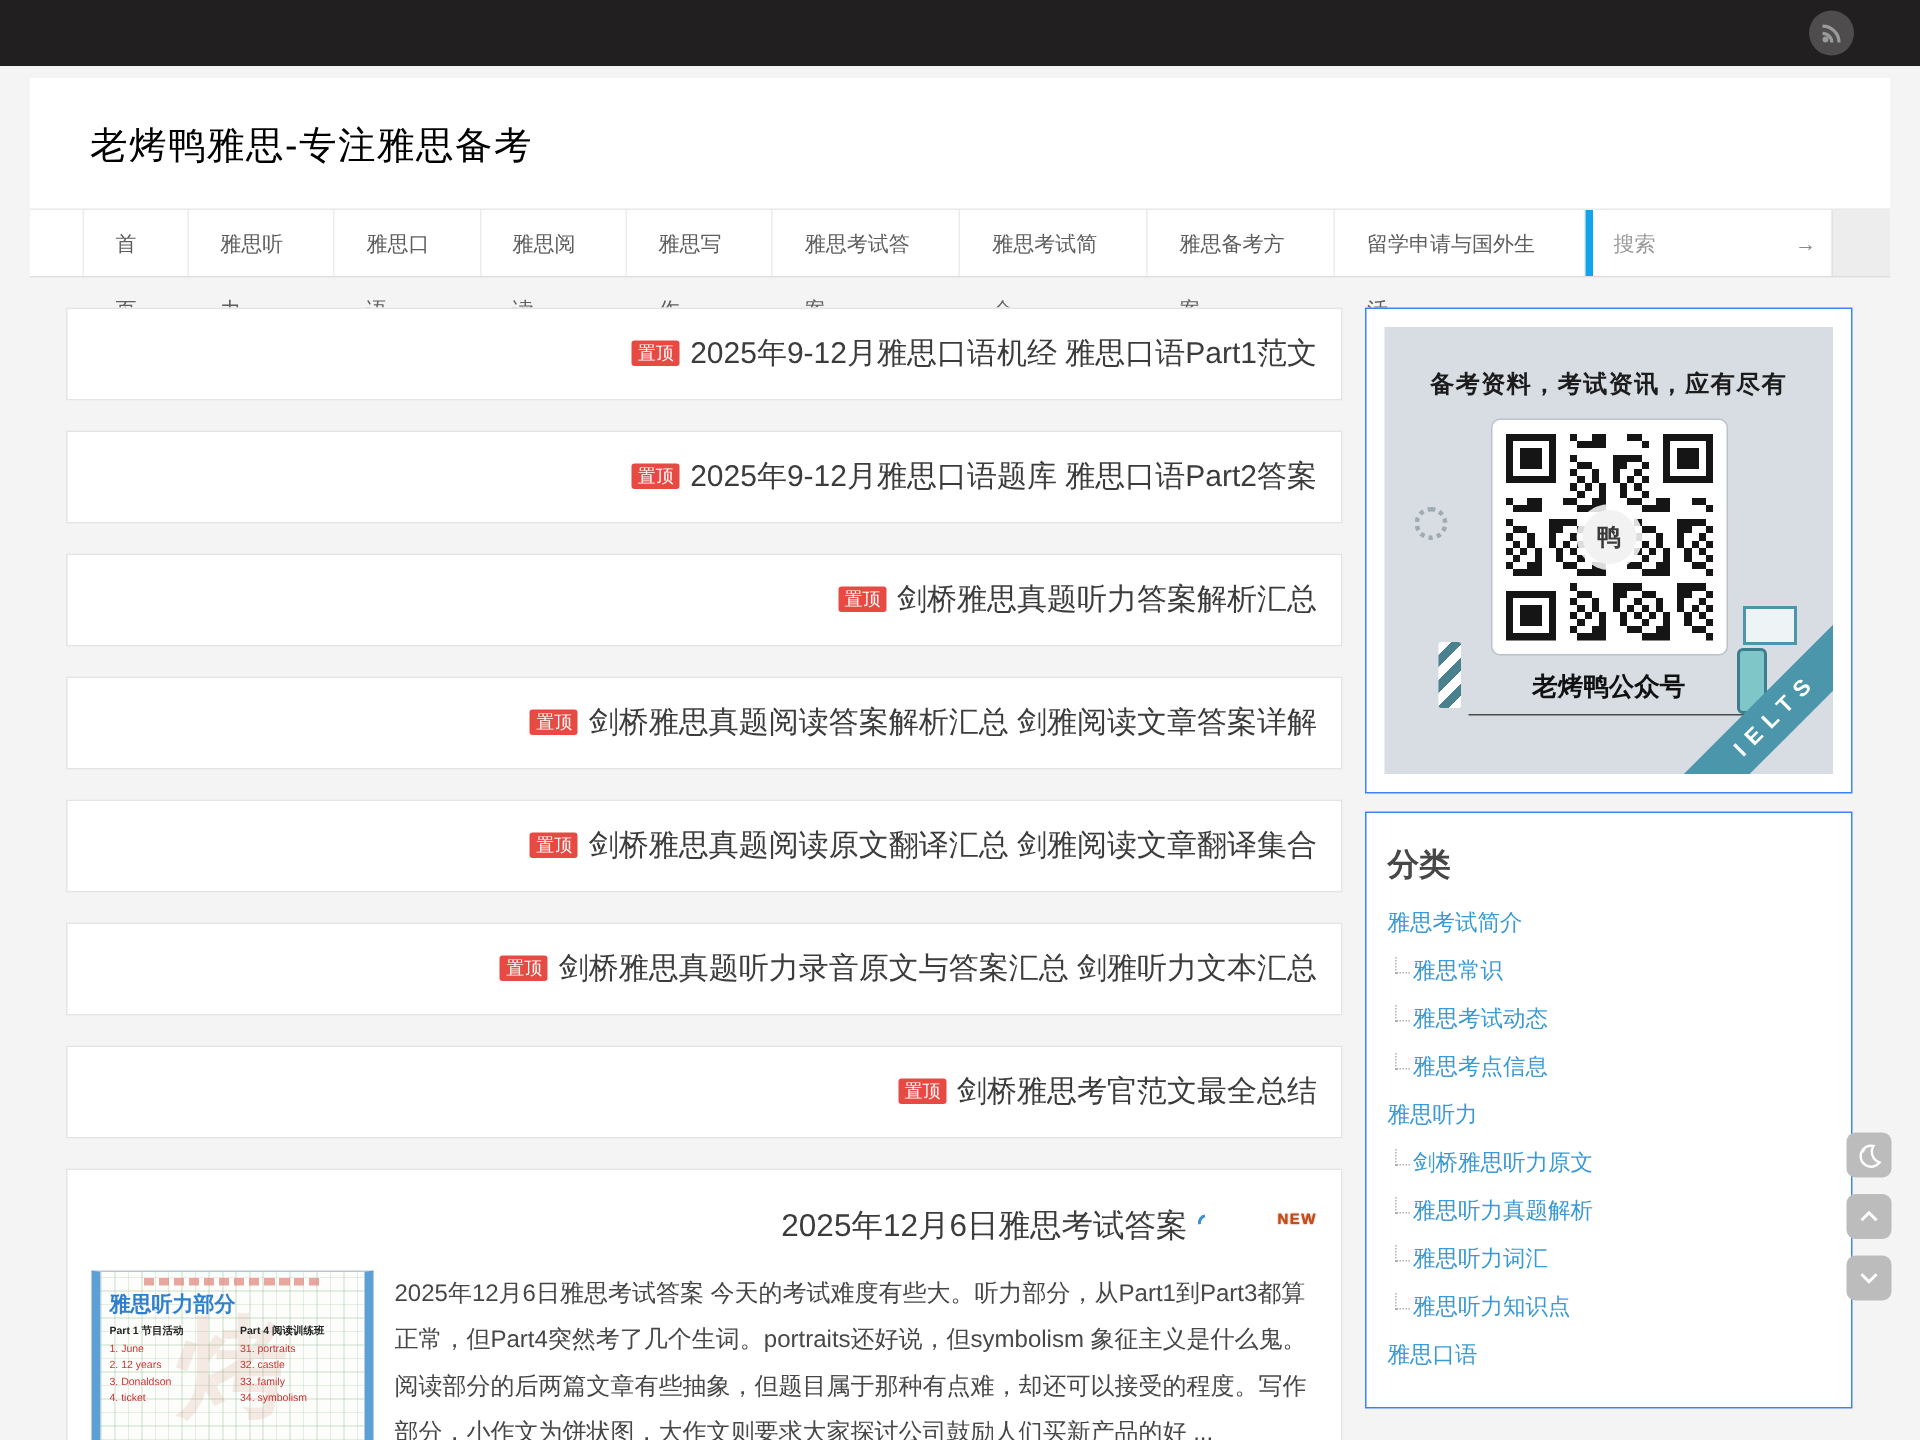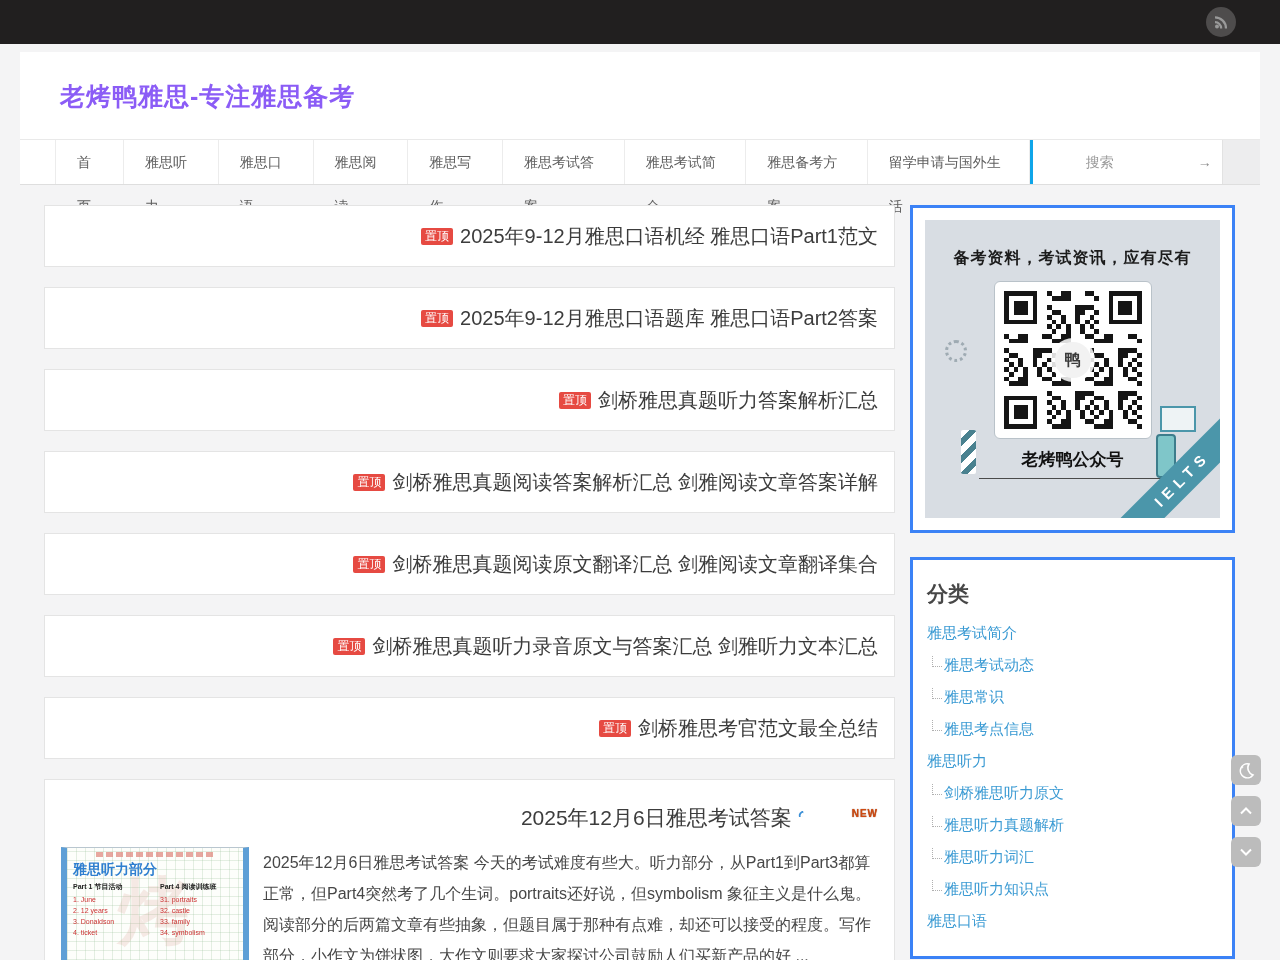--- a/index.html
+++ b/index.html
@@ -13,31 +13,31 @@
   
   .topbar { height:44px; background:#211f1f; position:relative; }
   .rss {
     position:absolute; top:7px; right:44px; width:30px; height:30px;
     background:#4e4c4c; border-radius:50%; display:flex; align-items:center; justify-content:center;
   }
 
   
   .wrapper { width:1240px; margin:8px auto 0; }
   .site-header { background:#fff; padding:28px 40px 26px; }
-  .site-title { font-size:25px; font-weight:bold; color:#8b5cf6; letter-spacing:1px; }
+  .site-title { font-size:25px; font-weight:normal; color:#000000; letter-spacing:1px; }
   .site-subtitle { margin-top:15px; font-size:13px; color:#858585; }
 
   
   .nav { background:#fff; border-top:1px solid #e9e9e9; border-bottom:1px solid #dedede;
          height:46px; display:flex; align-items:stretch; padding-left:35px; }
   .nav ul { list-style:none; display:flex; }
   .nav li { border-right:1px solid #ececec; }
   .nav li:first-child { border-left:1px solid #ececec; }
   .nav li a { display:block; line-height:44px; padding:0 21px; font-size:14px; color:#5e5e5e; }
-  .search { margin-left:auto; display:flex; align-items:center; width:192px; border-left:3px solid #0ea5e9; background:#fff;padding-left:39px; }
+  .search { margin-left:auto; display:flex; align-items:center; width:164px; border-left:5px solid #0ea5e9; background:#fff; }
   .search input { flex:1; min-width:0; border:0; outline:none; font-size:14px; color:#555; padding-left:14px; background:transparent; }
   .search input::placeholder { color:#9a9a9a; }
   .search button { border:0; background:transparent; color:#8a8a8a; font-size:14px; padding:0 10px; cursor:pointer; }
   .nav-tail { width:40px; background:#ededee; border-left:1px solid #e2e2e2; }
 
   
   .content { display:flex; gap:15px; padding:20px 25px 0 24px; }
   .main-col { width:851px; }
   .side-col { width:325px; }
 
@@ -70,21 +70,21 @@
   .thumb-head { font-size:14px; font-weight:bold; color:#2f7fd0; margin-bottom:3px; }
   .thumb-cols { display:flex; gap:10px; position:relative; z-index:1; }
   .thumb-col { width:50%; }
   .thumb-col-head { display:block; font-size:7px; font-weight:bold; color:#222; margin-bottom:2px; }
   .thumb-item { display:block; font-size:7px; color:#c33; line-height:11px; white-space:nowrap; }
   .thumb-mark { position:absolute; inset:0; display:flex; align-items:center; justify-content:center;
     font-size:74px; color:rgba(205,125,110,.16); font-weight:bold; z-index:0; }
   .excerpt { margin-left:14px; font-size:16px; color:#474747; line-height:31px; }
 
   
-  .widget { background:#fff; border:3px solid #3b82f6; padding:12px; margin-bottom:24px; }
+  .widget { background:#fff; border:1px solid #3b82f6; padding:12px; margin-bottom:12px; }
   .qr-img { height:298px; background:#d8dde3; position:relative; overflow:hidden; }
   .qr-top { padding-top:28px; text-align:center; font-weight:bold; font-size:16px; color:#1c1c1c;
             letter-spacing:1px; font-family:"DejaVu Serif","Liberation Serif",serif; }
   .qr-frame { width:158px; height:158px; background:#fff; border:1px solid #b9c2c9; border-radius:6px;
               margin:12px auto 0; padding:9px; position:relative; }
   .qr-frame svg { width:100%; height:100%; display:block; }
   .qr-logo { position:absolute; left:50%; top:50%; width:36px; height:36px; transform:translate(-50%,-50%);
              background:#f2f2f2; border-radius:50%; box-shadow:0 0 0 4px rgba(255,255,255,.85);
              display:flex; align-items:center; justify-content:center; }
   .qr-logo span { font-size:16px; color:#3a3a3a; font-weight:bold; }
@@ -269,22 +269,22 @@
           <div class="qr-caption">老烤鸭公众号</div>
           <div class="qr-line"></div>
           <div class="ribbon">IELTS</div>
         </div>
       </div>
 
       <div class="widget">
         <h3 class="cat-heading">分类</h3>
         <ul class="cat-list">
           <li class="cat-item"><a>雅思考试简介</a></li>
+          <li class="cat-item child"><a>雅思常识</a></li>
           <li class="cat-item child"><a>雅思考试动态</a></li>
-          <li class="cat-item child"><a>雅思常识</a></li>
           <li class="cat-item child"><a>雅思考点信息</a></li>
           <li class="cat-item"><a>雅思听力</a></li>
           <li class="cat-item child"><a>剑桥雅思听力原文</a></li>
           <li class="cat-item child"><a>雅思听力真题解析</a></li>
           <li class="cat-item child"><a>雅思听力词汇</a></li>
           <li class="cat-item child"><a>雅思听力知识点</a></li>
           <li class="cat-item"><a>雅思口语</a></li>
         </ul>
       </div>
 

